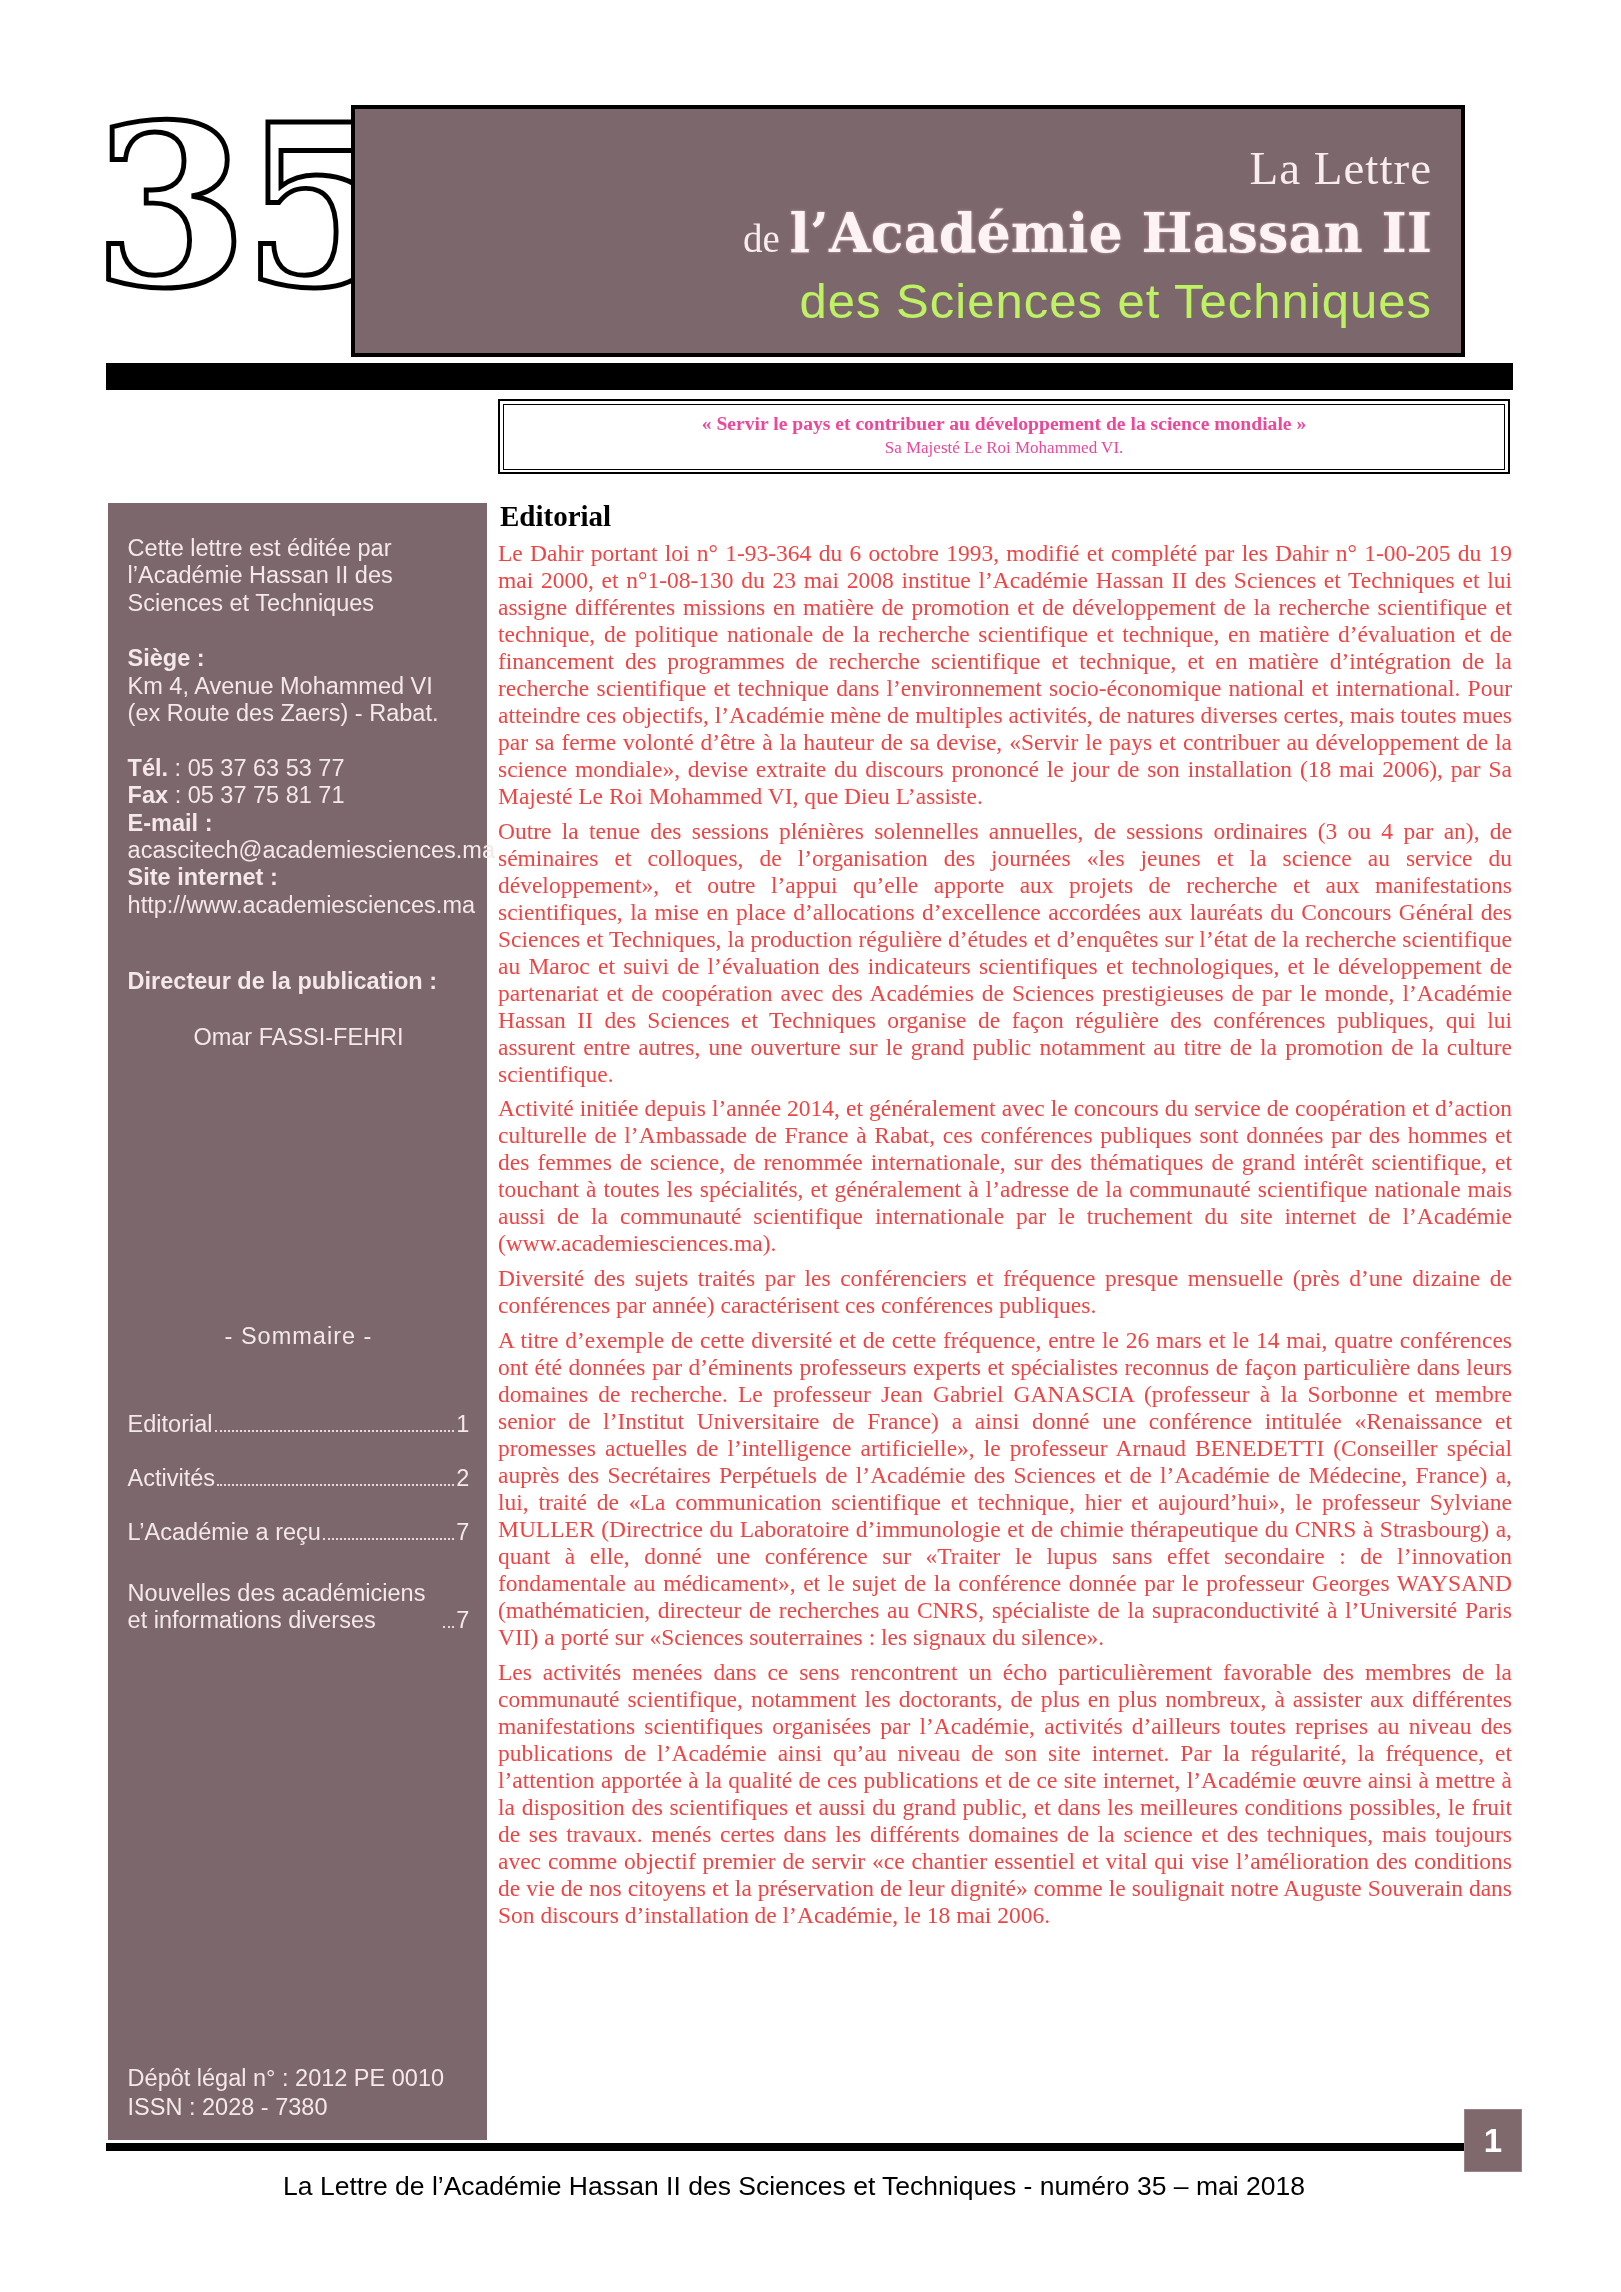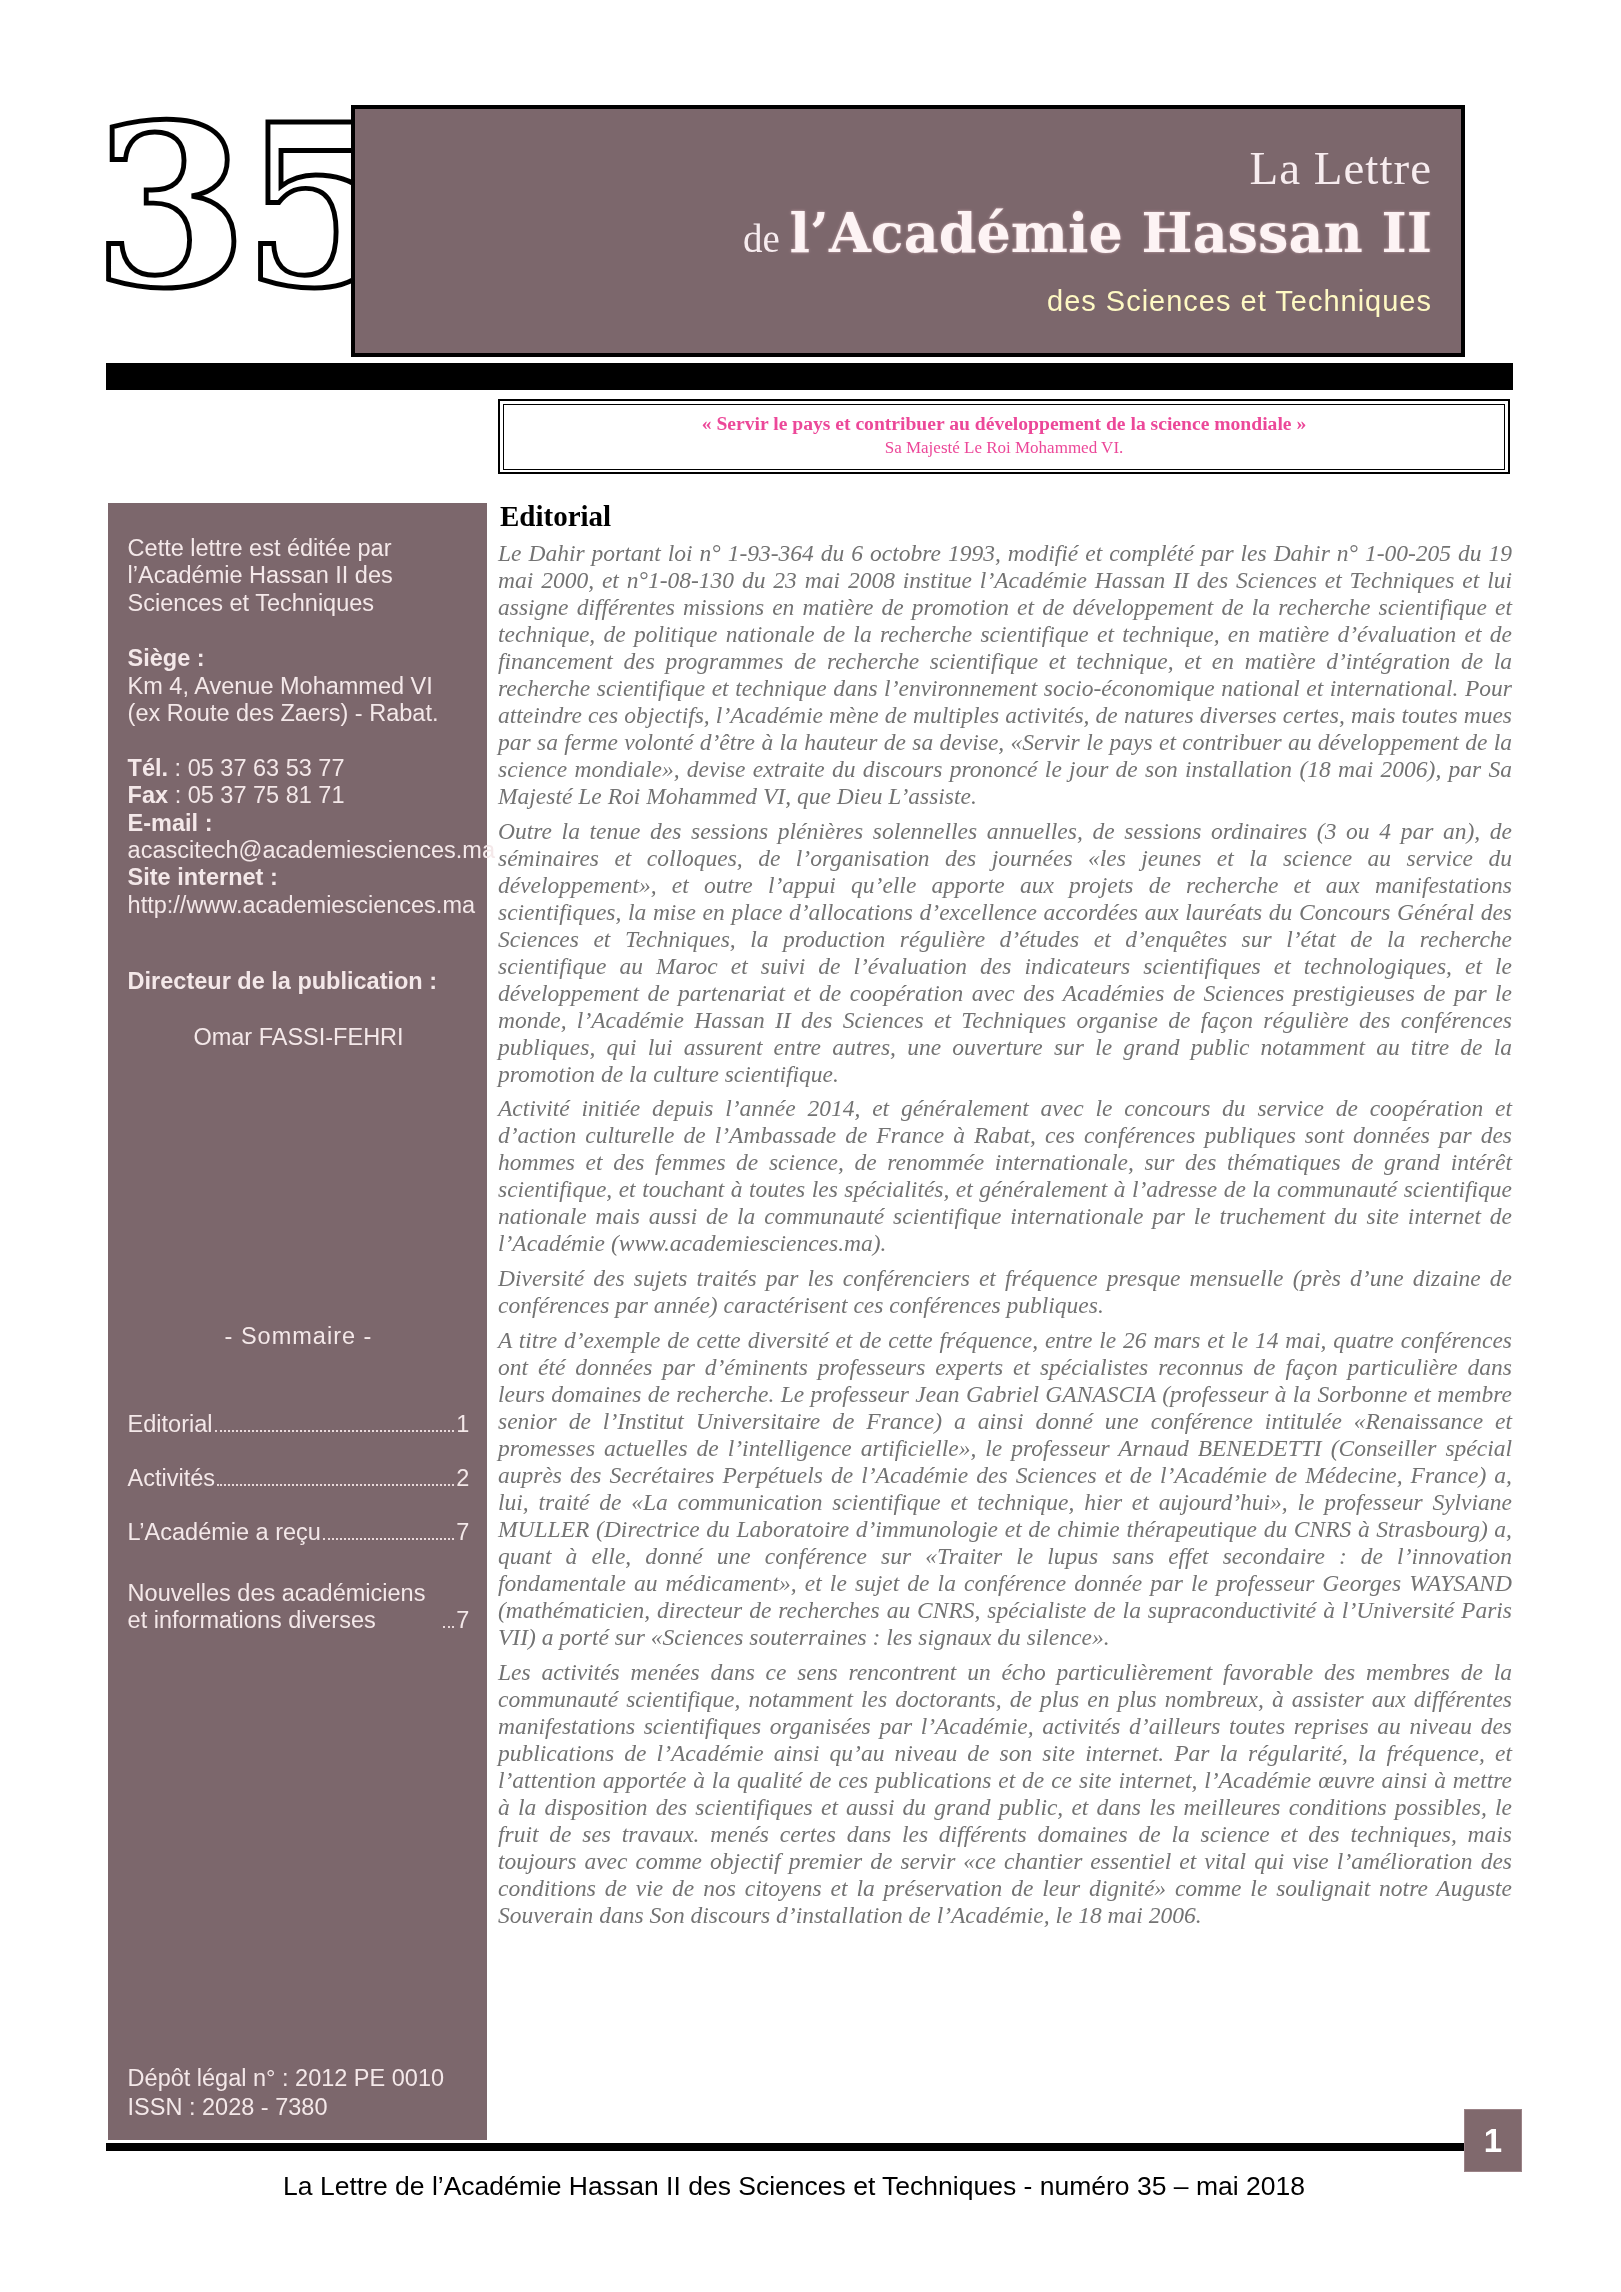--- a/index.html
+++ b/index.html
@@ -29,21 +29,21 @@
     background:#7c676c; border:4.9px solid #000; box-sizing:border-box;
     text-align:right; padding:29px 29px 0 0;
     color:#f7ecef;
   }
   .m1 { font-family:"Liberation Serif", serif; font-size:47px; line-height:61px; letter-spacing:1px; }
   .m2 { font-family:"Liberation Serif", serif; font-size:39px; line-height:69px; }
   .m2b {
     font-family:"DejaVu Serif", serif; font-size:54px; font-weight:bold;
     color:#fdf3f4; text-shadow:0 0 2.9px #c9a7ad;
   }
-  .m3 { font-size:29px; line-height:57px; color:#fef9c3; letter-spacing:1px; }
+  .m3 { font-size:49px; line-height:57px; color:#bef264; letter-spacing:1px; }
 
   .bar-top { position:absolute; left:106px; top:363px; width:1407px; height:26.5px; background:#000; }
 
   
   .quote-outer {
     position:absolute; left:498px; top:399px; width:1012px; box-sizing:border-box;
     border:2px solid #000; padding:2.9px; background:#fff;
   }
   .quote-inner {
     border:1px solid #000; padding:6.9px 9.8px 7.8px 9.8px; text-align:center;
@@ -80,22 +80,22 @@
   .main {
     position:absolute; left:498px; top:500px; width:1014px;
     font-family:"Liberation Serif", serif;
   }
   .ed-title {
     font-size:29px; font-weight:bold; color:#000;
     margin:0 0 6.9px 2px; line-height:33px;
   }
   .main p {
     margin:0 0 7.8px 0;
-    font-style:italic; font-size:23.5px; line-height:27px;
-    text-align:justify; color:#737373;
+    font-size:23.5px; line-height:27px;
+    text-align:justify; color:#ef4444;
   }
 
   .bar-bottom { position:absolute; left:106px; top:2143px; width:1407px; height:7.8px; background:#000; }
 
   .page-num-box {
     position:absolute; left:1464px; top:2109px; width:56px; height:61px;
     background:#80696d; color:#fff; font-weight:bold; font-size:33px;
     display:flex; align-items:center; justify-content:center;
     border:1px solid #9b8387;
   }

